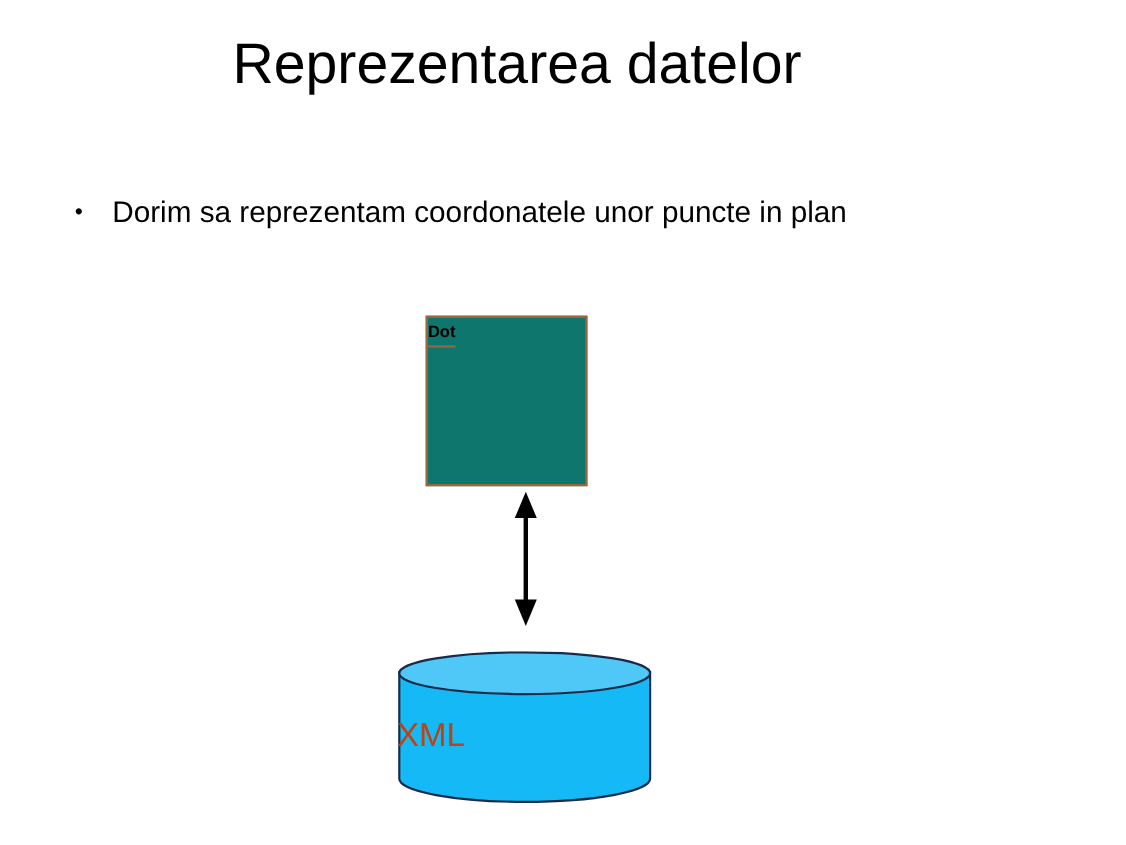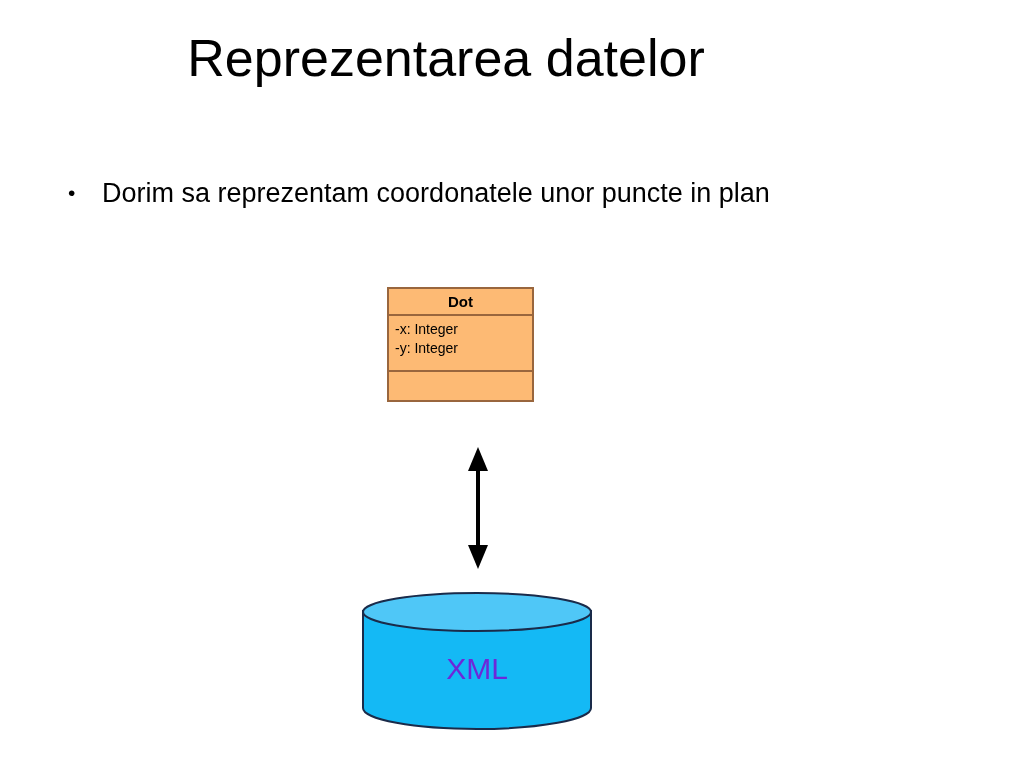--- a/index.html
+++ b/index.html
@@ -22,20 +22,21 @@
     left: 0;
     top: 28px;
     width: 892px;
     text-align: center;
     font-size: 52px;
     font-weight: 400;
     line-height: 60px;
     letter-spacing: 0px;
     color: #000000;
     white-space: nowrap;
+    padding-left: 24px;
   }
 
   
   .bullet-list {
     position: absolute;
     left: 62px;
     top: 178px;
     width: 900px;
   }
   .bullet-row {
@@ -59,26 +60,26 @@
     line-height: 30px;
     white-space: nowrap;
   }
 
   
   .uml-class {
     position: absolute;
     left: 387px;
     top: 287px;
     width: 147px;
-    height: 115px;
-    background: #fdba74;
+    height: 155px;
+    background: #0f766e;
     border: 2px solid #99663d;
     box-sizing: border-box;
     display: flex;
-    flex-direction: column;
+    flex-direction: row;
   }
   .uml-name-compartment {
     height: 25px;
     flex: 0 0 25px;
     border-bottom: 2px solid #99663d;
     display: flex;
     align-items: center;
     justify-content: center;
   }
   .uml-class-name {
@@ -119,46 +120,41 @@
     left: 361px;
     top: 592px;
     width: 232px;
     height: 140px;
   }
   .cylinder-label {
     position: absolute;
     left: 361px;
     top: 652px;
     width: 232px;
-    text-align: center;
     font-size: 30px;
     line-height: 34px;
-    color: #6d28d9;
+    color: #c2410c;
     pointer-events: none;
   }
 </style>
 </head>
 <body>
 
 <div class="slide-title">Reprezentarea datelor</div>
 
 <div class="bullet-list">
   <div class="bullet-row">
     <span class="bullet-marker">•</span>
     <span class="bullet-text">Dorim sa reprezentam coordonatele unor puncte in plan</span>
   </div>
 </div>
 
 <div class="uml-class">
   <div class="uml-name-compartment">
     <span class="uml-class-name">Dot</span>
-  </div>
-  <div class="uml-attr-compartment">
-    <div class="uml-attr">-x: Integer</div>
-    <div class="uml-attr">-y: Integer</div>
   </div>
   <div class="uml-ops-compartment"></div>
 </div>
 
 <div class="assoc-arrow">
   <svg width="40" height="126" viewBox="0 0 40 126" xmlns="http://www.w3.org/2000/svg">
     <line x1="20" y1="16" x2="20" y2="110" stroke="#000000" stroke-width="4"></line>
     <polygon points="20,2 30,26 10,26" fill="#000000"></polygon>
     <polygon points="20,124 30,100 10,100" fill="#000000"></polygon>
   </svg>

